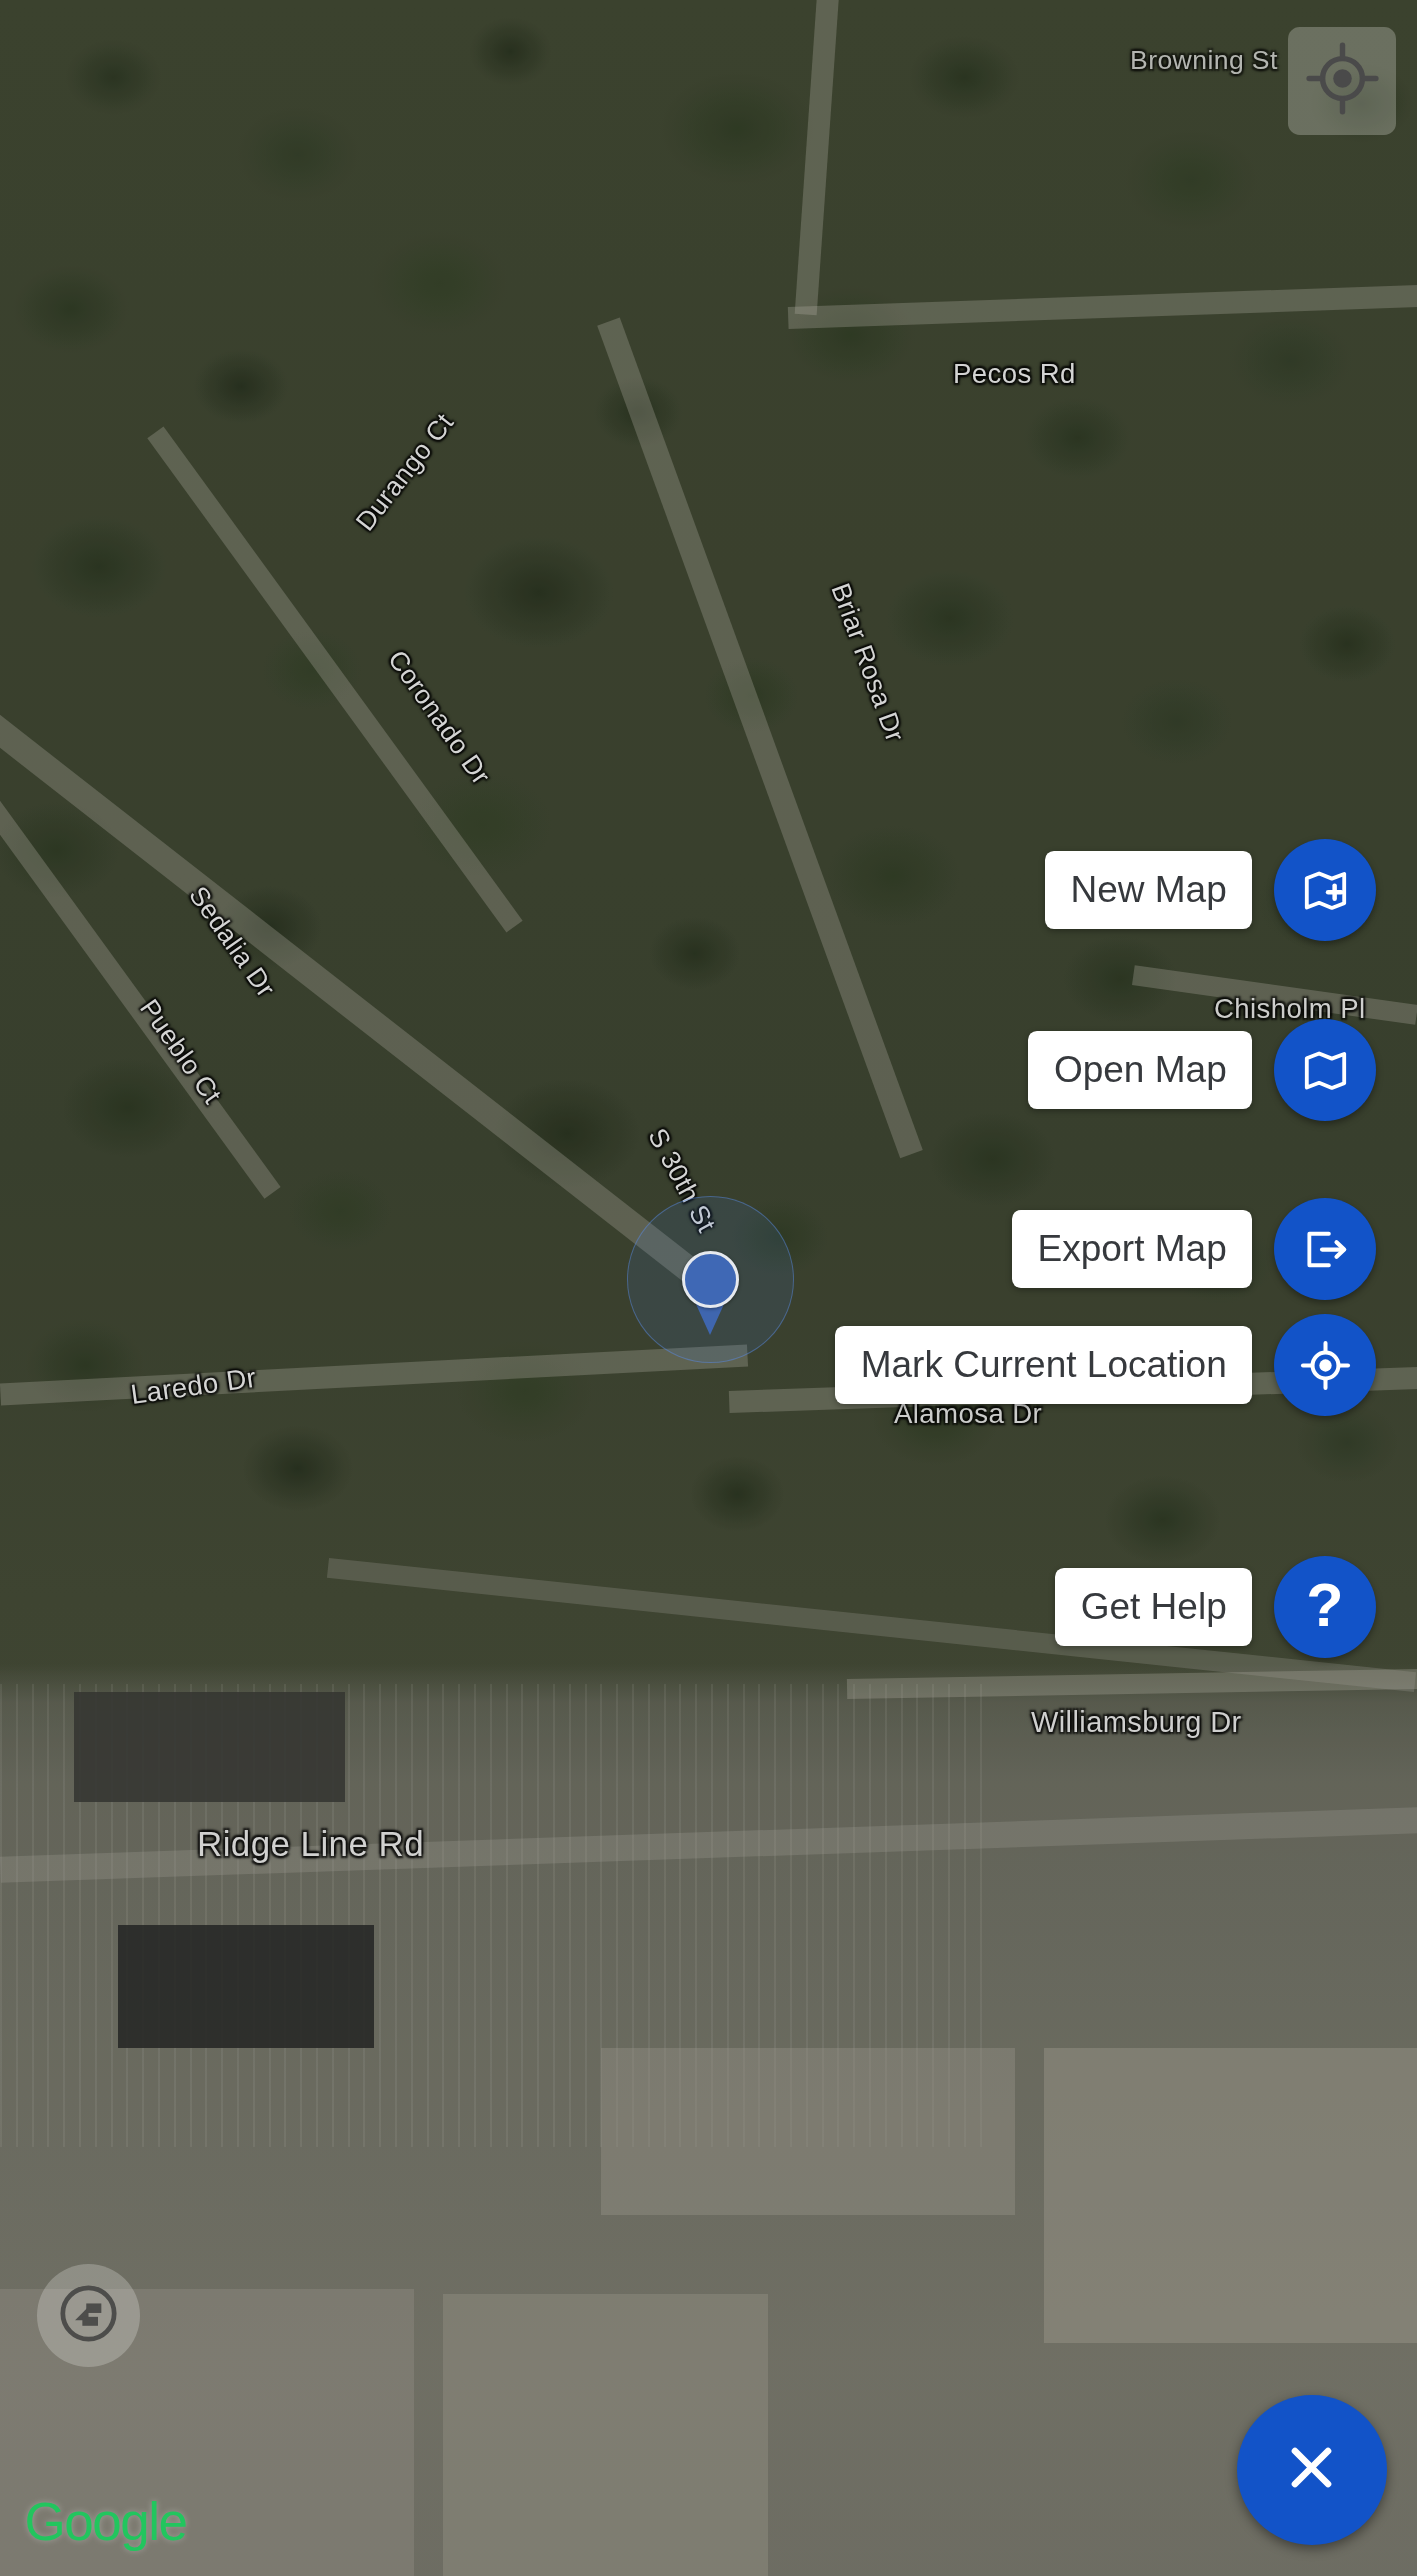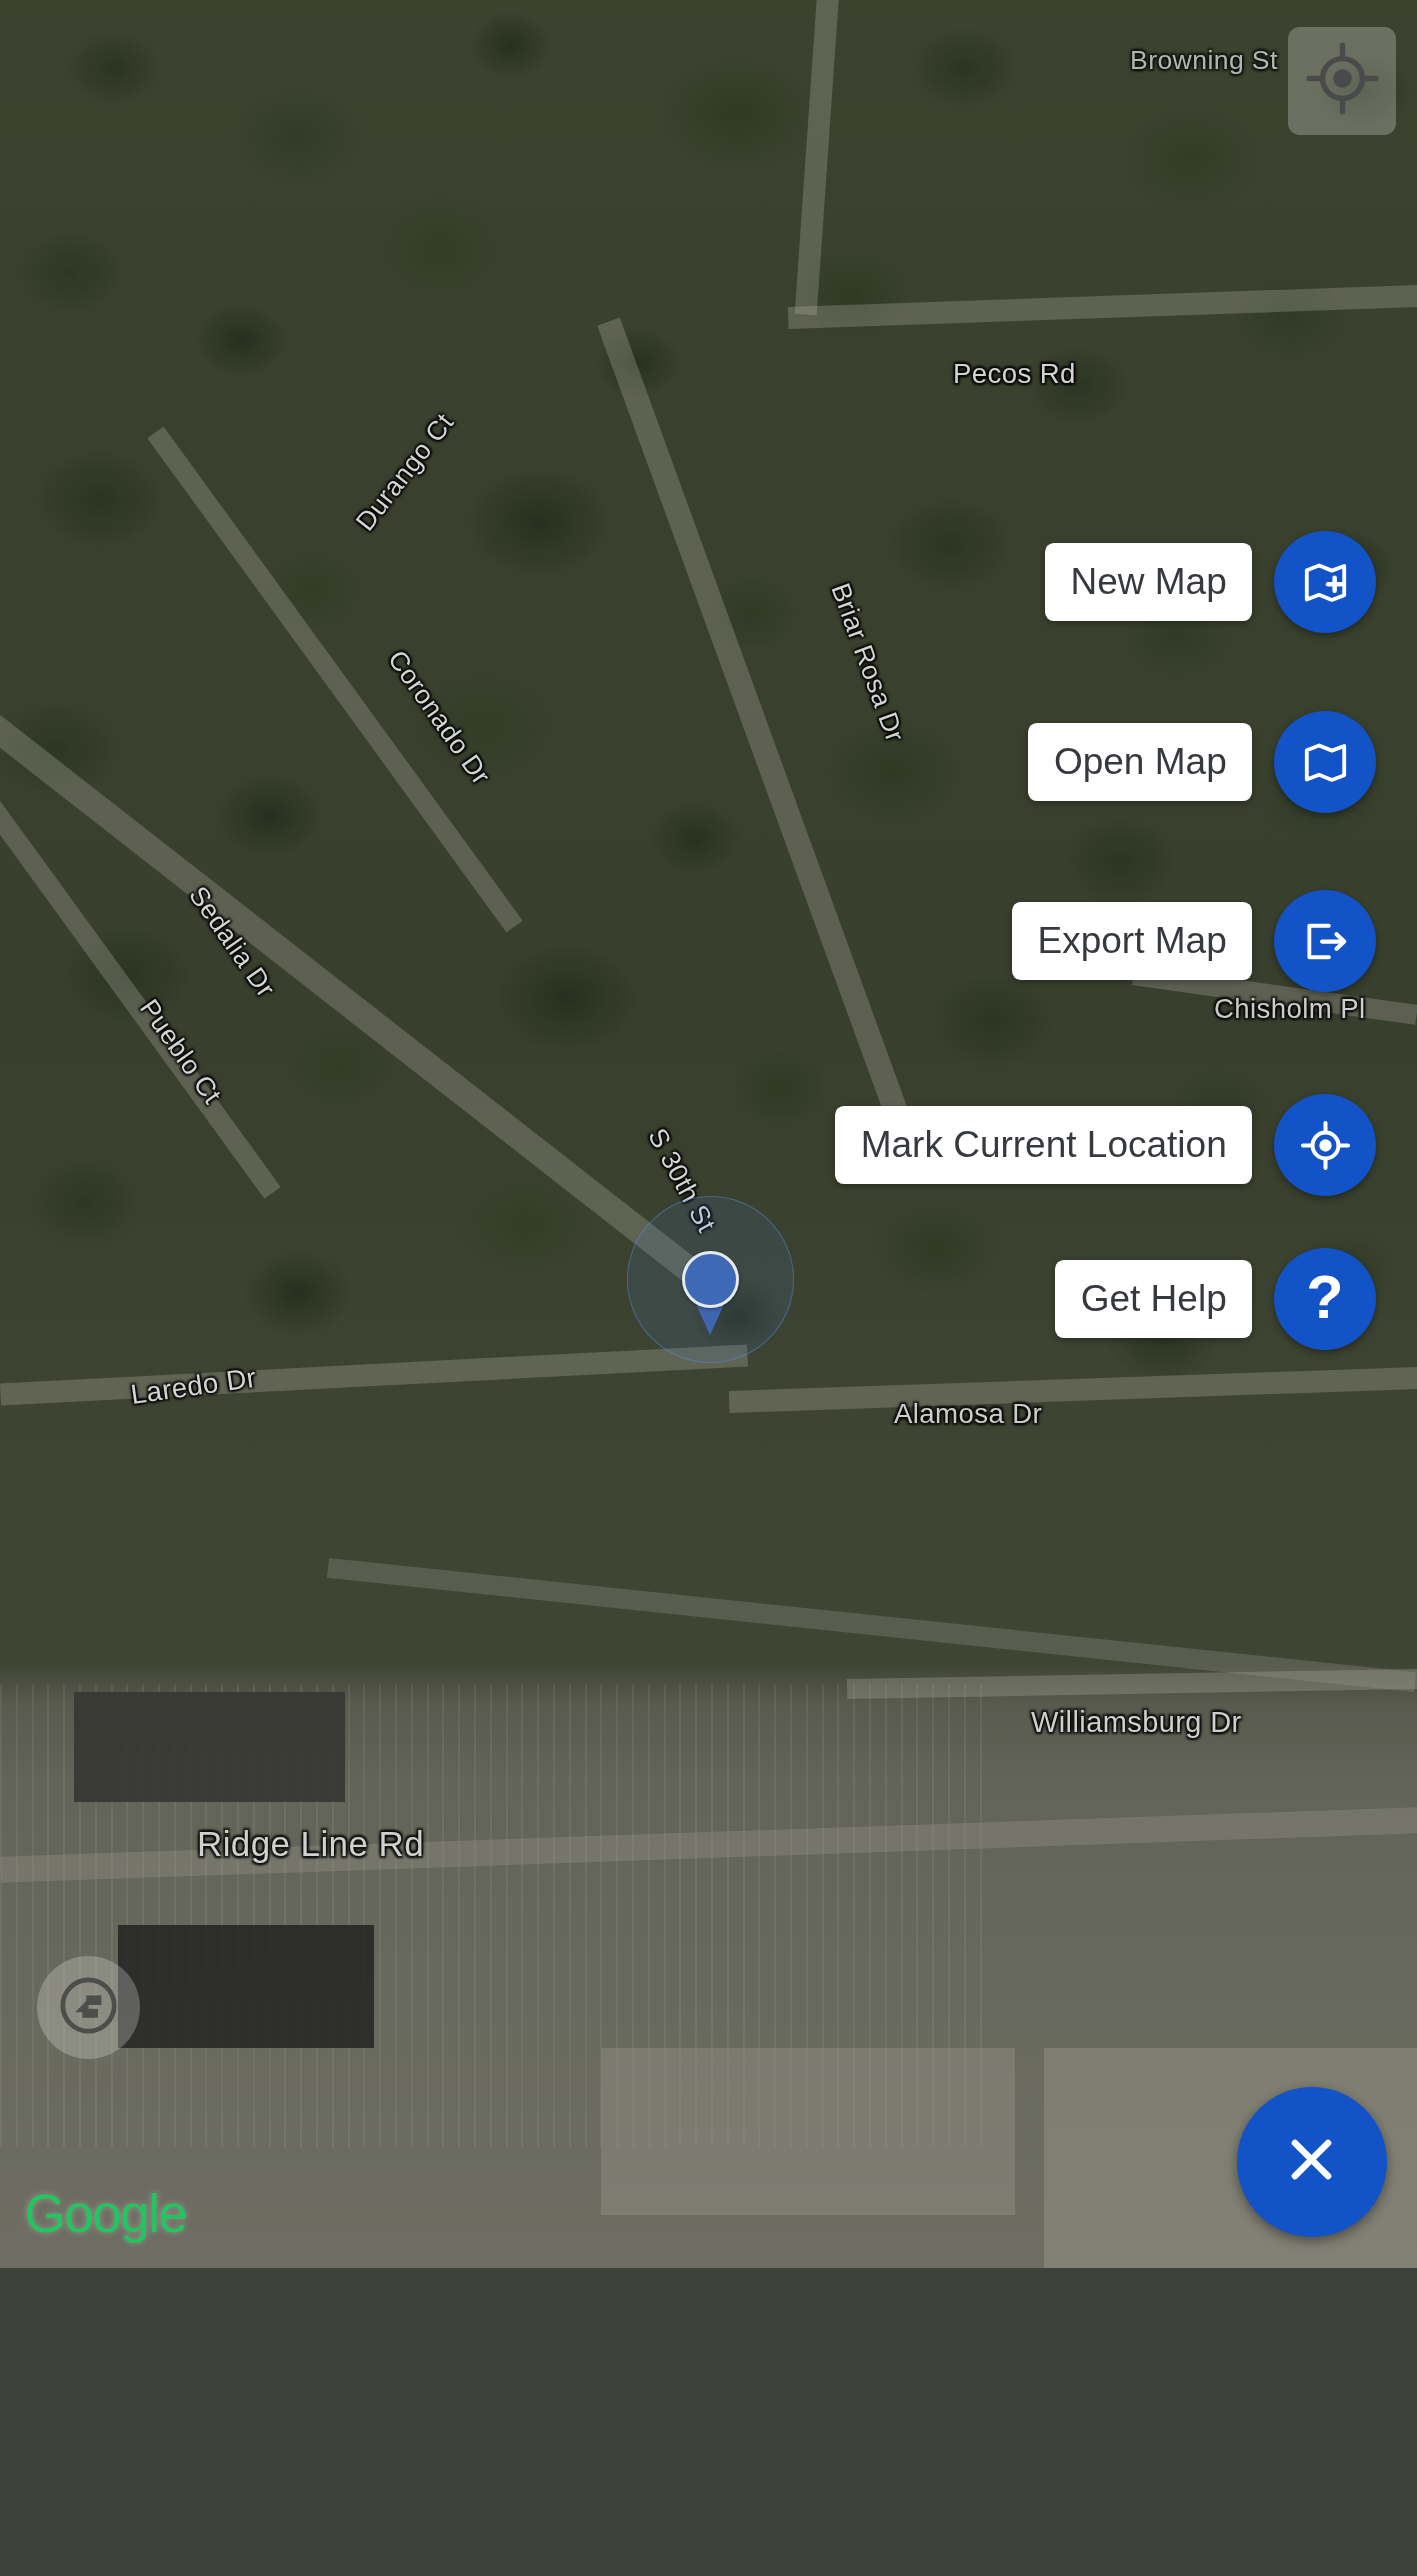--- a/index.html
+++ b/index.html
@@ -7,21 +7,21 @@
   html, body {
     width:1418px; height:2576px;
     overflow:hidden;
     font-family:"Liberation Sans", sans-serif;
     background:#3c4238;
   }
 
   
   #map-root {
     position:relative;
-    width:1418px; height:2268px;
+    width:1418px; height:2576px;
     overflow:hidden;
   }
 
   .map-canvas {
     position:absolute; inset:0;
     background-color:#41492f;
     background-image:
       
       radial-gradient(ellipse 69px 54px at 8% 3%,   #2f3a24 0%, #2f3a2400 70%),
       radial-gradient(ellipse 89px 69px at 21% 6%,  #36422a 0%, #36422a00 70%),
@@ -371,21 +371,21 @@
           <div class="fab-mini" style="background: rgb(18, 83, 200);">
             <span style="display: flex; align-items: center; justify-content: center;">
               <svg viewBox="0 0 24 24" stroke="#ffffff" fill="none" stroke-width="1.8" stroke-linecap="round" stroke-linejoin="round">
                 <path d="M13.6 4.6 H4.4 V19.4 H13.6"></path>
                 <line x1="10.4" y1="12" x2="20.4" y2="12" stroke-width="2"></line>
                 <path d="M17.2 8.6 L20.8 12 L17.2 15.4" stroke-width="2"></path>
               </svg>
             </span>
           </div>
         </div>
-        <div class="fab-row" style="bottom: 1072px;">
+        <div class="fab-row" style="bottom: 1160px;">
           <div class="fab-label">Mark Current Location</div>
           <div class="fab-mini" style="background: rgb(18, 83, 200);">
             <span style="display: flex; align-items: center; justify-content: center;">
               <svg viewBox="0 0 24 24" fill="none" stroke="#ffffff" stroke-width="1.9">
                 <circle cx="12" cy="12" r="6.1"></circle>
                 <circle cx="12" cy="12" r="2.9" fill="#ffffff" stroke="none"></circle>
                 <line x1="12" y1="1.4" x2="12" y2="5.1" stroke-linecap="round"></line>
                 <line x1="12" y1="18.9" x2="12" y2="22.6" stroke-linecap="round"></line>
                 <line x1="1.4" y1="12" x2="5.1" y2="12" stroke-linecap="round"></line>
                 <line x1="18.9" y1="12" x2="22.6" y2="12" stroke-linecap="round"></line>

